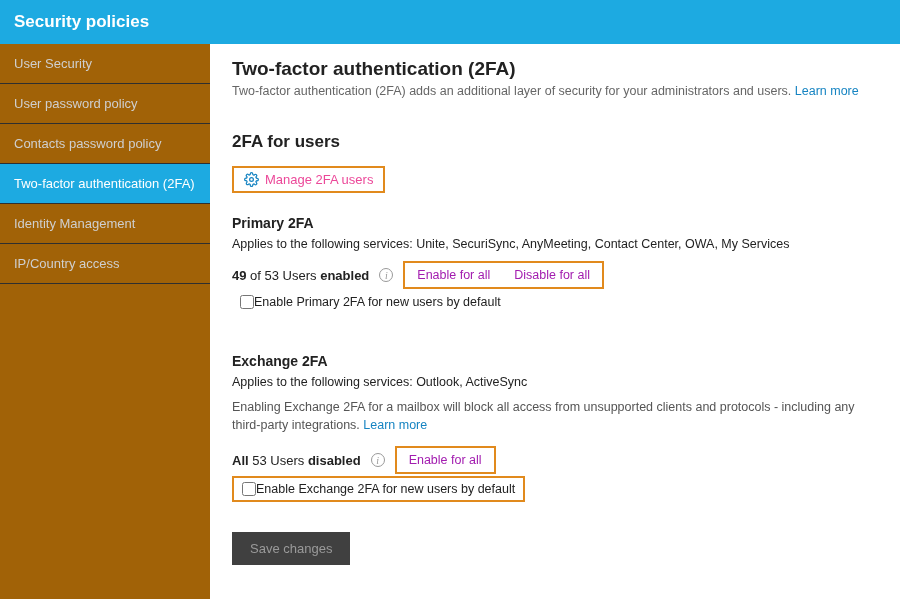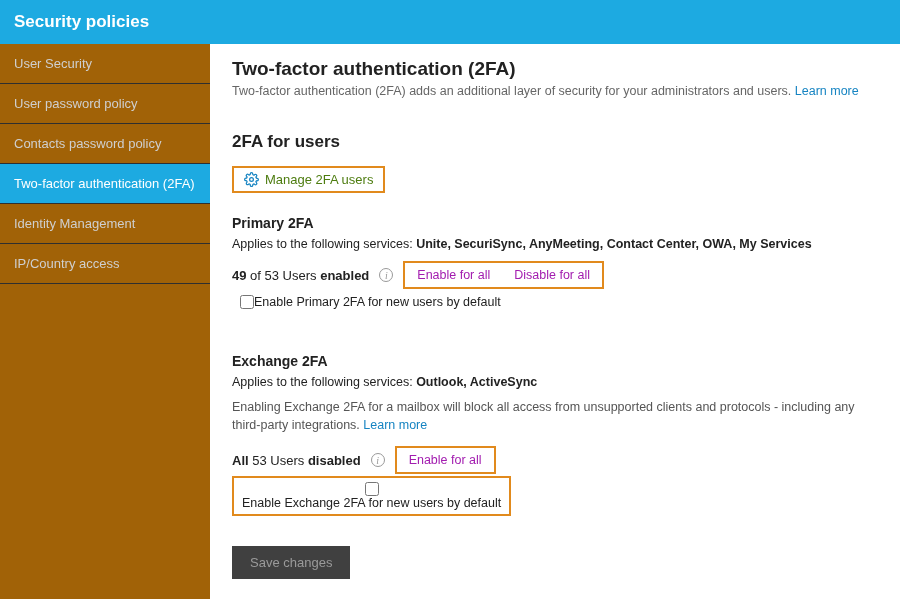--- a/index.html
+++ b/index.html
@@ -9,34 +9,34 @@
   .sidebar { width: 210px; background: #a16207; color: #cfcfcf; }
   .side-item { padding: 12px 14px; font-size: 13px; cursor: pointer; border-bottom: 1px solid #2f2f2f; }
   .side-item.active { background: #1daae1; color: #fff; }
   .main { flex: 1; background: #fff; overflow: auto; }
   .page-head { padding: 14px 22px 10px 22px; }
   .page-title { font-size: 19px; font-weight: 600; margin-bottom: 4px; }
   .page-desc { font-size: 12.5px; color: #666; }
   .link { color: #1684c2; text-decoration: none; cursor: pointer; }
   .content { padding: 10px 22px 22px 22px; }
   .section-title { font-size: 17px; font-weight: 700; margin: 14px 0 14px 0; }
-  .callout { display: inline-flex; align-items: center; gap: 6px; border: 2px solid #e18a1d; padding: 4px 10px; color: #4d7c0f; font-size: 13px; cursor: pointer; }
+  .callout { display: inline-flex; align-items: center; gap: 6px; border: 2px solid #e18a1d; padding: 4px 10px; color: #ec4899; font-size: 13px; cursor: pointer; }
   .callout svg { width: 15px; height: 15px; }
   .sub-title { font-size: 14px; font-weight: 700; margin-top: 22px; margin-bottom: 6px; }
   .applies { font-size: 12.5px; margin-bottom: 10px; }
-  .applies b { font-weight: 700; margin-top: 11px; }
+  .applies b { font-weight: 400; margin-top: 11px; }
   .statusline { display: flex; align-items: center; gap: 10px; margin-top: 4px; }
   .count { font-size: 13px; }
   .count b { font-weight: 700; }
   .info-icon { width: 14px; height: 14px; border: 1.2px solid #999; border-radius: 50%; display: inline-flex; align-items: center; justify-content: center; font-size: 10px; color: #999; font-style: italic; font-family: Georgia, serif; }
   .action-group { display: inline-flex; border: 2px solid #e18a1d; }
   .action-btn { padding: 5px 12px; color: #a21caf; font-size: 12.5px; cursor: pointer; }
   .chkrow { display: inline-flex; align-items: center; gap: 0; margin-top: 2px; font-size: 12.5px; padding: 4px 8px; }
   .chkrow input[type="checkbox"] { width: 14px; height: 14px; cursor: pointer; }
-  .chkrow.callout-box { border: 2px solid #e18a1d; flex-direction: column; }
+  .chkrow.callout-box { border: 2px solid #e18a1d; }
   .note { font-size: 12.5px; color: #555; margin-top: 4px; line-height: 1.4; }
   .save-btn { margin-top: 30px; background: #404040; color: #9a9a9a; border: none; padding: 9px 18px; font-size: 13px; cursor: not-allowed; }
   .gearwrap { display:inline-flex; align-items:center; }
 </style>
 </head>
 <body>
 
 <div class="topbar">
   <span>Security policies</span>
 </div>

